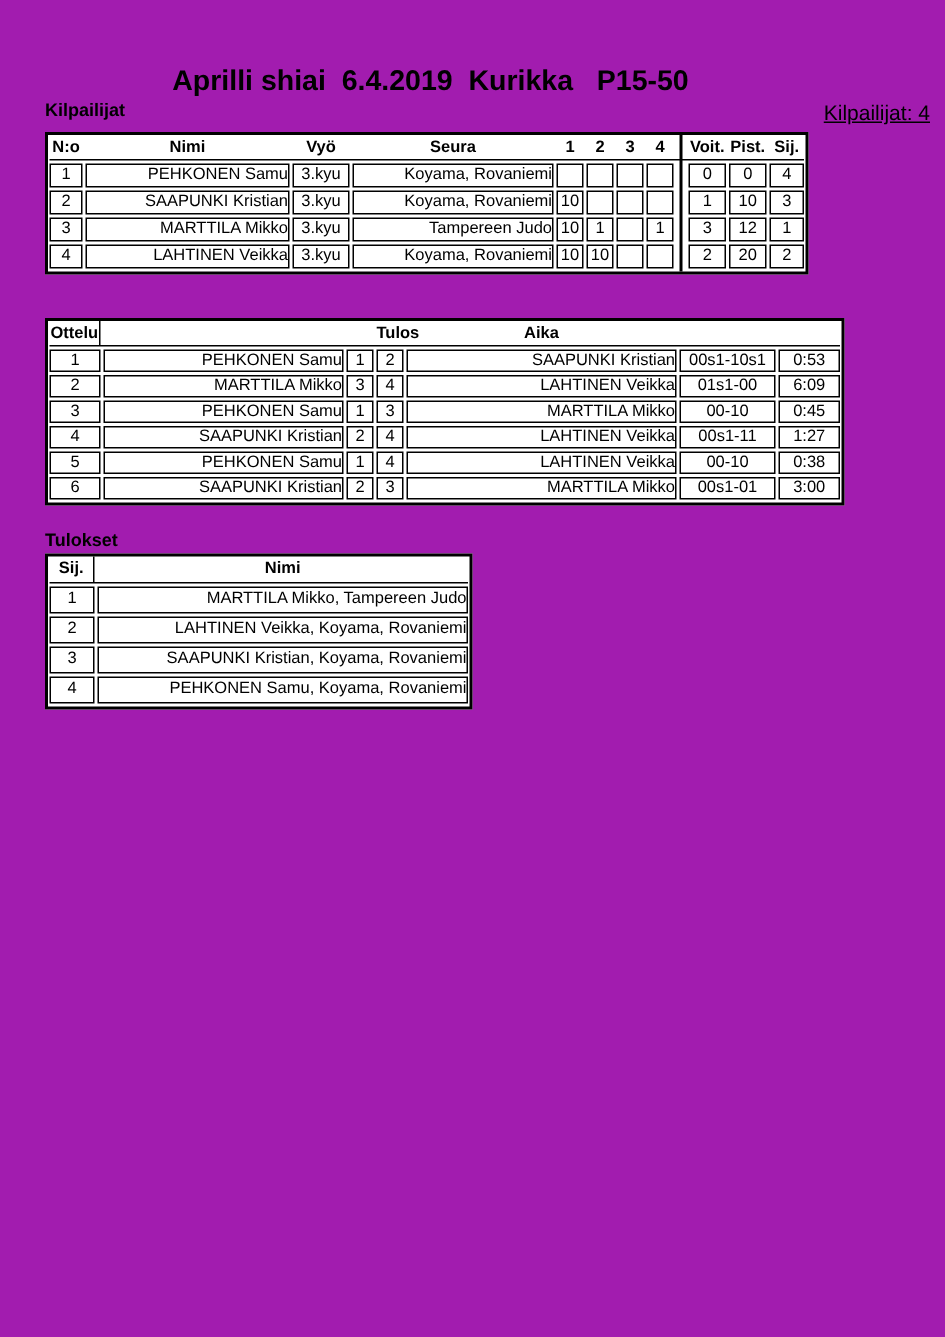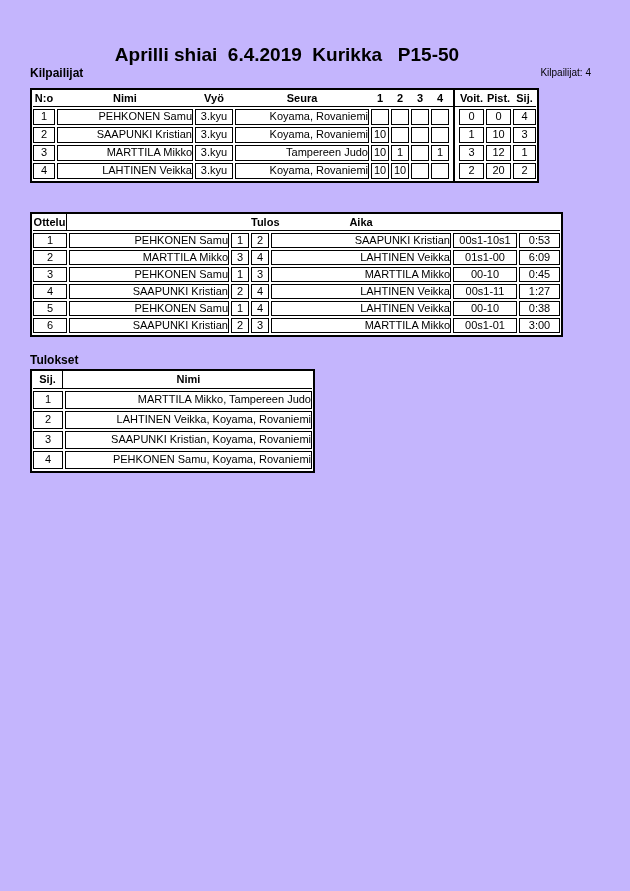--- a/index.html
+++ b/index.html
@@ -1,23 +1,23 @@
 <!DOCTYPE html>
 <html><head>
 <meta charset="utf-8">
 <style>
   html,body{margin:0;padding:0;background:#fff;}
-  #page{position:relative;width:630px;height:891px;background:#c4b5fd;
+  #page{position:relative;width:630px;height:891px;background:#a21caf;
         font-family:"Liberation Sans",sans-serif;color:#000;}
   .abs{position:absolute;}
   #main-title{top:44px;left:30px;width:514px;text-align:center;
               font-size:19px;font-weight:bold;white-space:pre;}
   .section-label{font-weight:bold;font-size:12px;white-space:pre;}
   #kilpailijat-label{top:66px;left:30px;width:410px;}
-  #competitor-count{top:67px;right:39px;font-size:10px;}
+  #competitor-count{top:67px;right:10px;font-size:14px;text-decoration:underline;}
   #ottelut-label{top:196px;left:30px;width:536px;}
   #tulokset-label{top:353px;left:30px;width:289px;}
 
   .tbl{position:absolute;border:2px solid #000;background:#fff;padding:0 1px 2px 1px;}
   .hdr{display:grid;column-gap:2px;border-bottom:1px solid #000;font-weight:bold;}
   .row{display:grid;column-gap:2px;margin-top:2px;}
   .h{text-align:center;white-space:nowrap;overflow:visible;font-size:11px;}
   .c{border:1px solid #000;box-sizing:border-box;text-align:center;
      white-space:nowrap;overflow:hidden;font-size:11px;}
   .l{text-align:right;padding-left:8px;}

